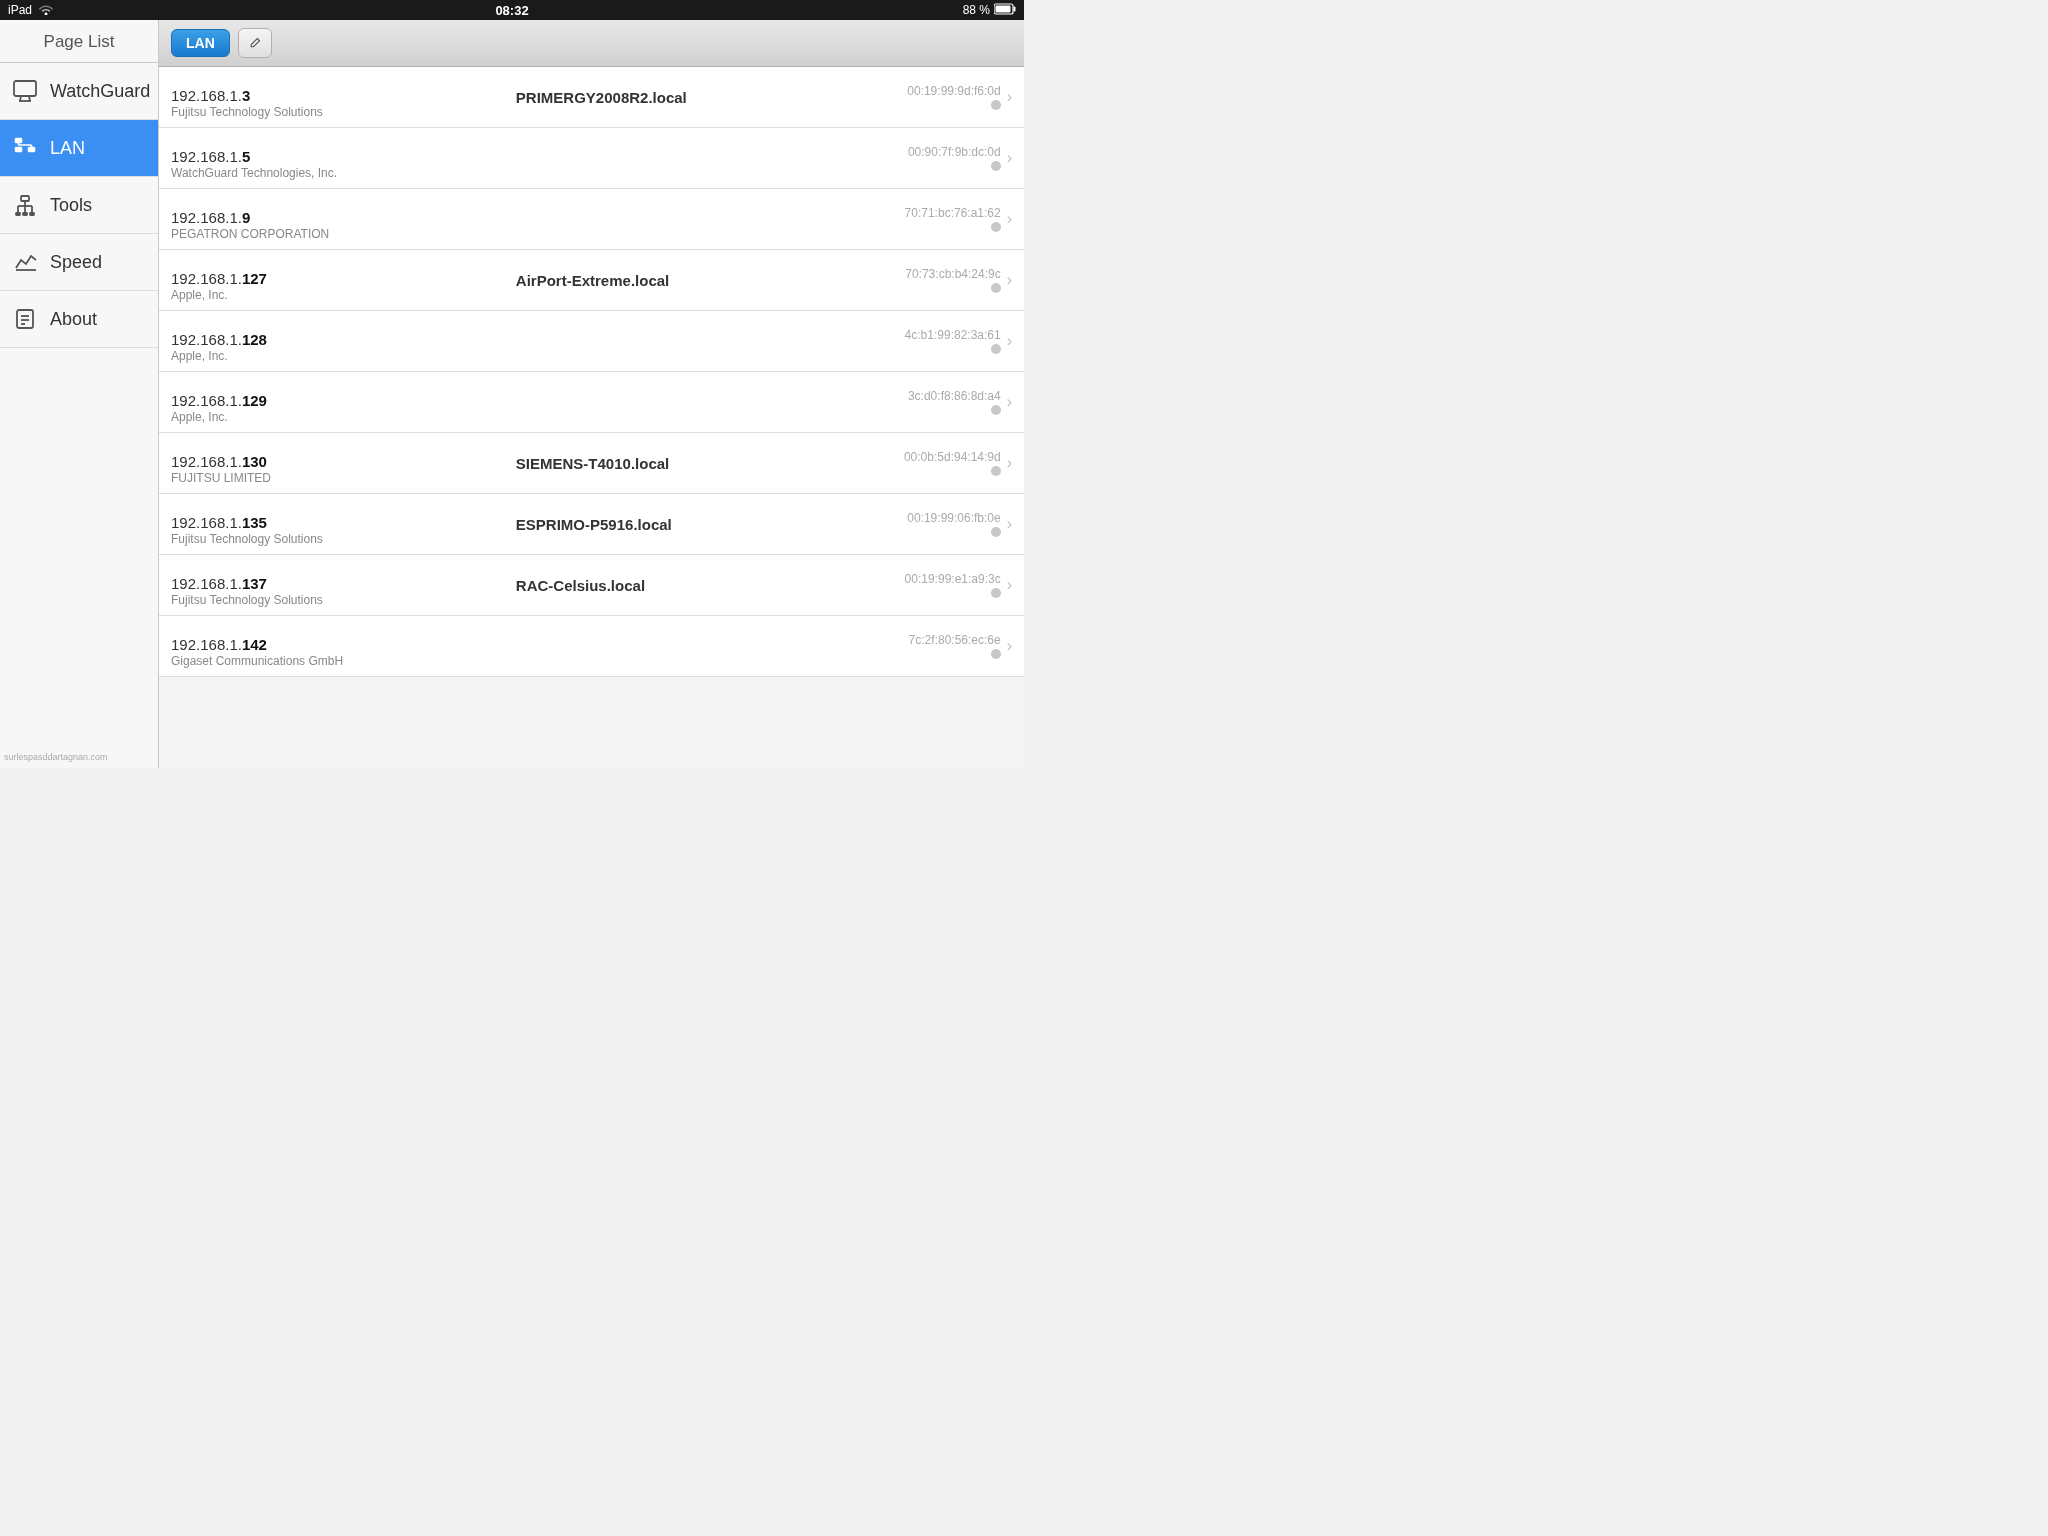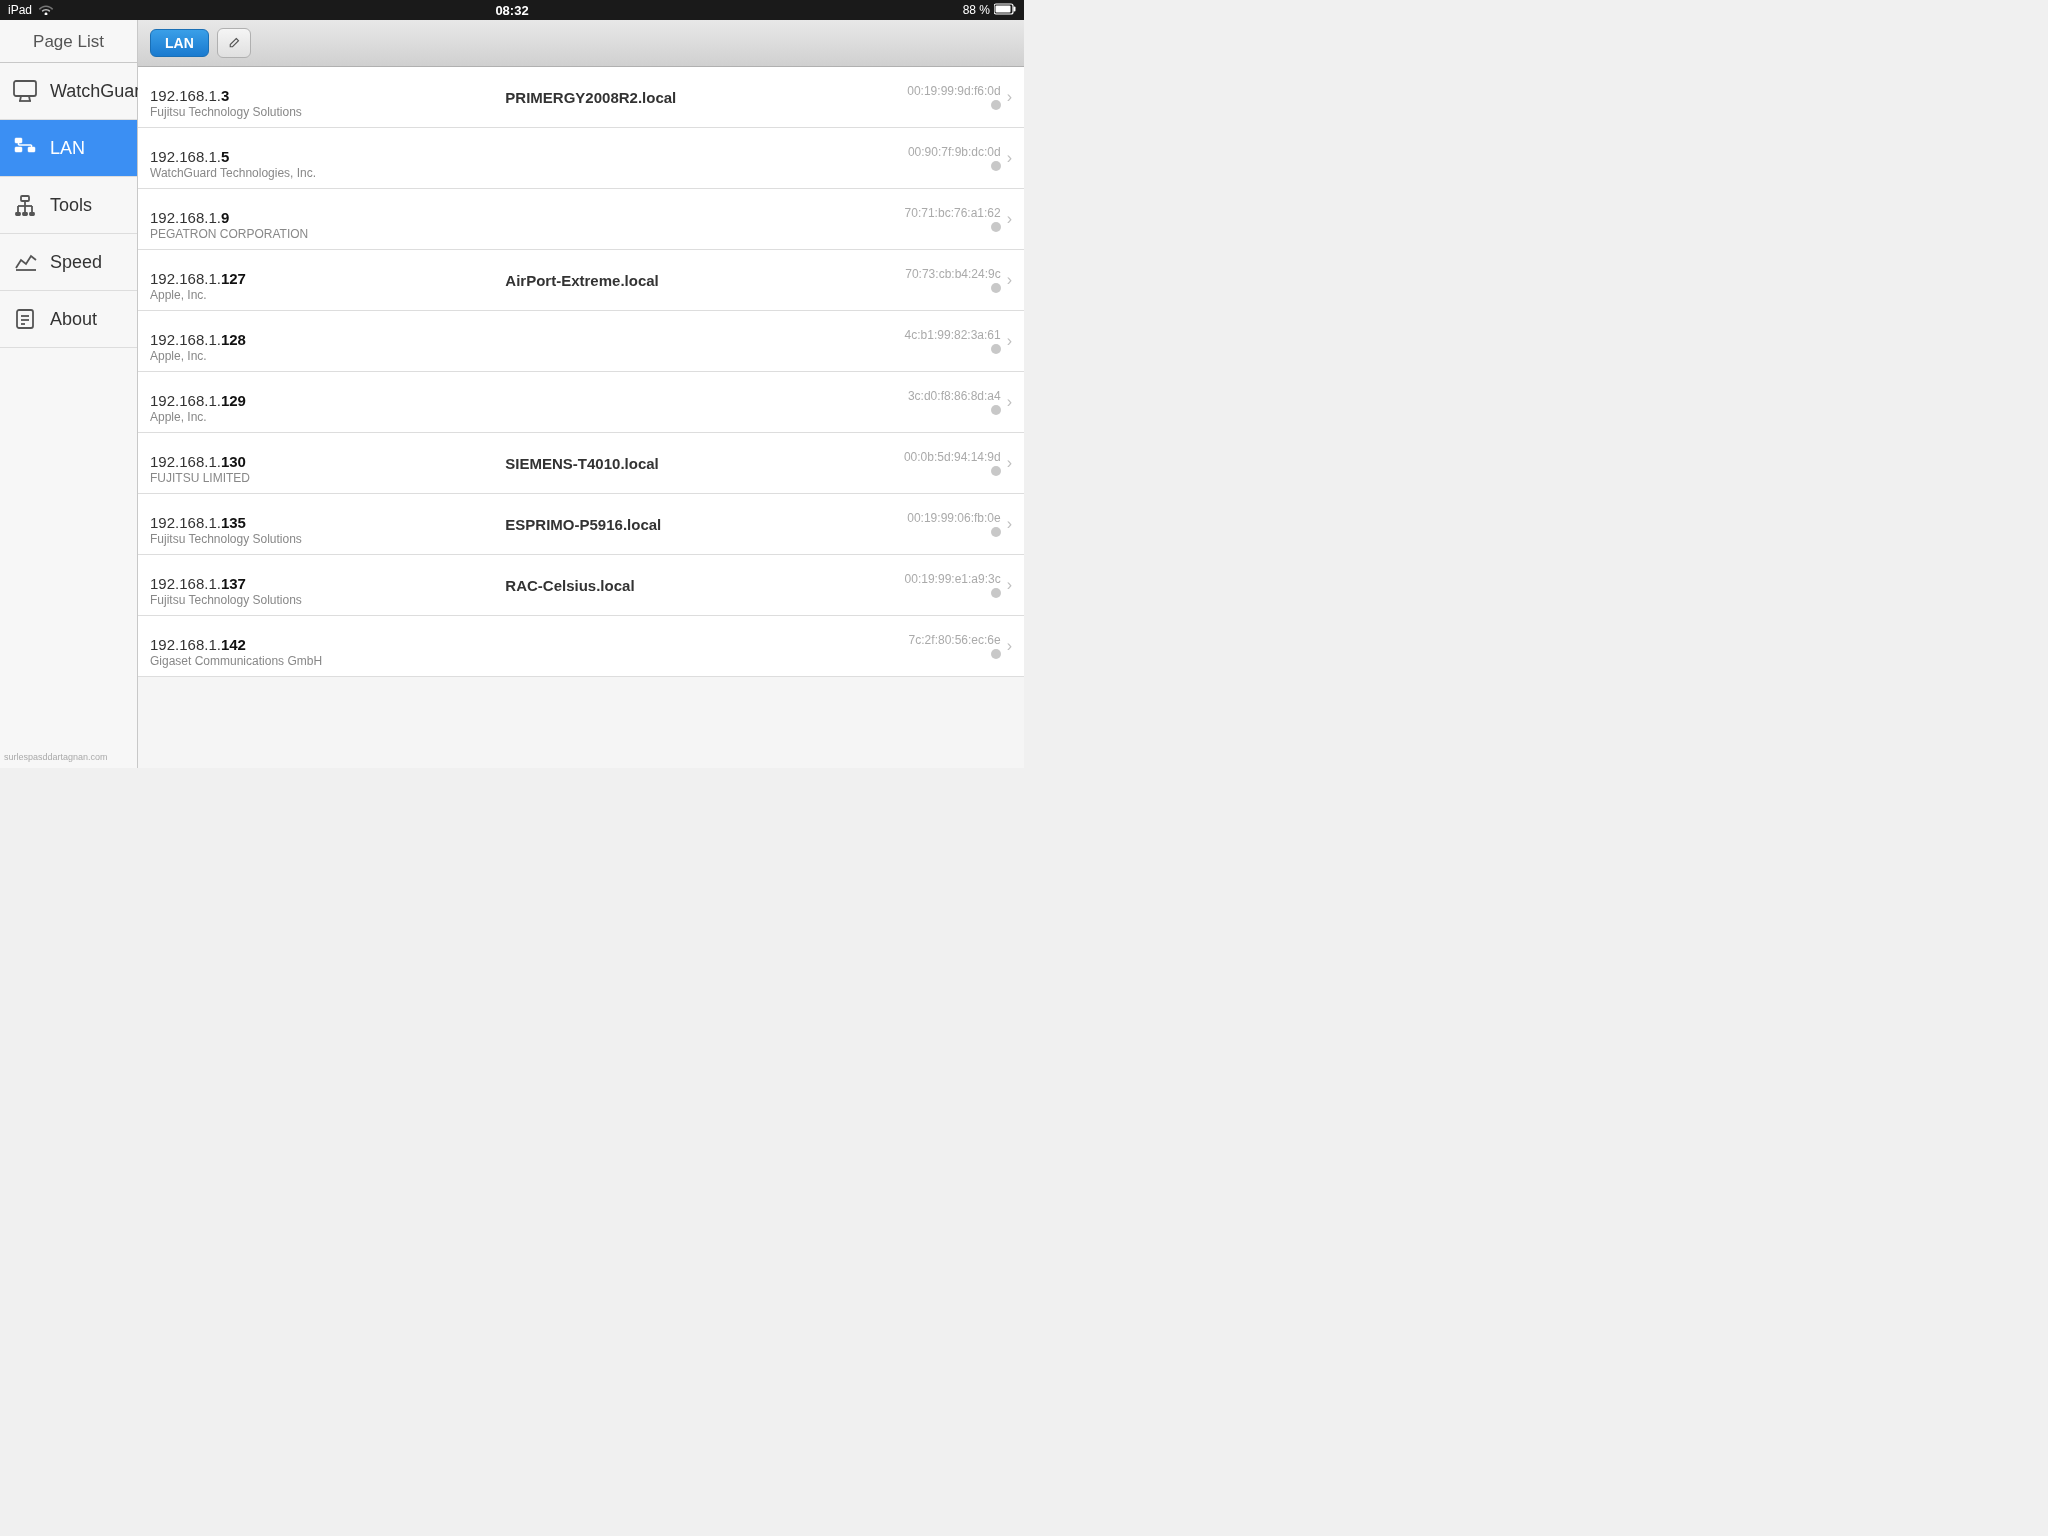--- a/index.html
+++ b/index.html
@@ -29,21 +29,21 @@
     .status-right { display: flex; align-items: center; gap: 4px; }
 
     
     .main-layout {
       display: flex;
       height: calc(768px - 20px);
     }
 
     
     .sidebar {
-      width: 138px;
+      width: 159px;
       background: #f7f7f7;
       border-right: 1px solid #c8c8c8;
       display: flex;
       flex-direction: column;
     }
     .sidebar-header {
       text-align: center;
       padding: 12px 0 10px;
       font-size: 17px;
       color: #555;

